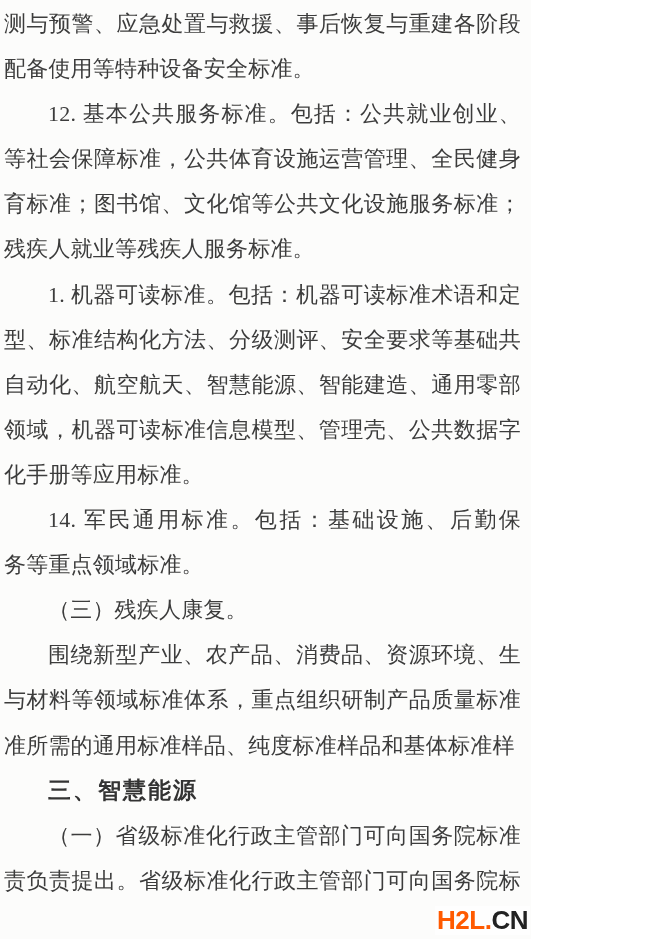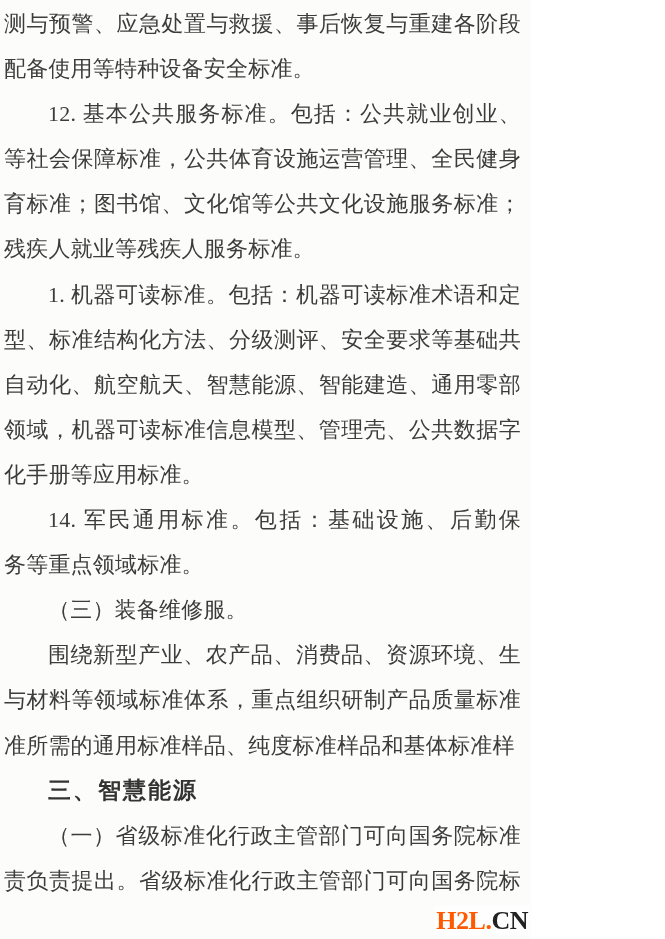--- a/index.html
+++ b/index.html
@@ -36,21 +36,21 @@
   .h {
     font-weight: 700;
     font-family: "Liberation Sans", "DejaVu Sans", sans-serif;
     font-size: 23px;
     letter-spacing: 2px;
     color: #333333;
   }
   .watermark {
     position: absolute;
     right: 1px; bottom: 4px;
-    font-family: Liberation Serif, serif;
+    font-family: Liberation Sans, sans-serif;
     font-weight: 800;
     font-size: 26px;
     letter-spacing: -0.5px;
     line-height: 1.05;
     padding: 1px 2px;
     background: rgba(255, 255, 255, 0.72);
   }
   .wm-brand { color: #ff5a00; }
   .wm-suffix { color: #222222; }
 </style>
@@ -65,21 +65,21 @@
     <div class="line j">等社会保障标准，公共体育设施运营管理、全民健身服务等公共体</div>
     <div class="line j">育标准；图书馆、文化馆等公共文化设施服务标准；残疾人康复、</div>
     <div class="line">残疾人就业等残疾人服务标准。</div>
     <div class="line j ind">1. 机器可读标准。包括：机器可读标准术语和定义、参考模</div>
     <div class="line j">型、标准结构化方法、分级测评、安全要求等基础共性标准；工业</div>
     <div class="line j">自动化、航空航天、智慧能源、智能建造、通用零部件等重点应用</div>
     <div class="line j">领域，机器可读标准信息模型、管理壳、公共数据字典、产品数字</div>
     <div class="line">化手册等应用标准。</div>
     <div class="line j ind">14. 军民通用标准。包括：基础设施、后勤保障、装备维修服</div>
     <div class="line">务等重点领域标准。</div>
-    <div class="line ind">（三）装备维修服。</div>
+    <div class="line ind">（三）残疾人康复。</div>
     <div class="line j ind">围绕新型产业、农产品、消费品、资源环境、生物技术、装备</div>
     <div class="line j">与材料等领域标准体系，重点组织研制产品质量标准及检测方法标</div>
     <div class="line">准所需的通用标准样品、纯度标准样品和基体标准样品。</div>
     <div class="line ind h">三、智慧能源</div>
     <div class="line j ind">（一）省级标准化行政主管部门可向国务院标准化行政主管</div>
     <div class="line j">责负责提出。省级标准化行政主管部门可向国务院标准化行政主管</div>
   </div>
 
   <div class="watermark">
     <span class="wm-brand">H2L.</span><span class="wm-suffix">CN</span>

